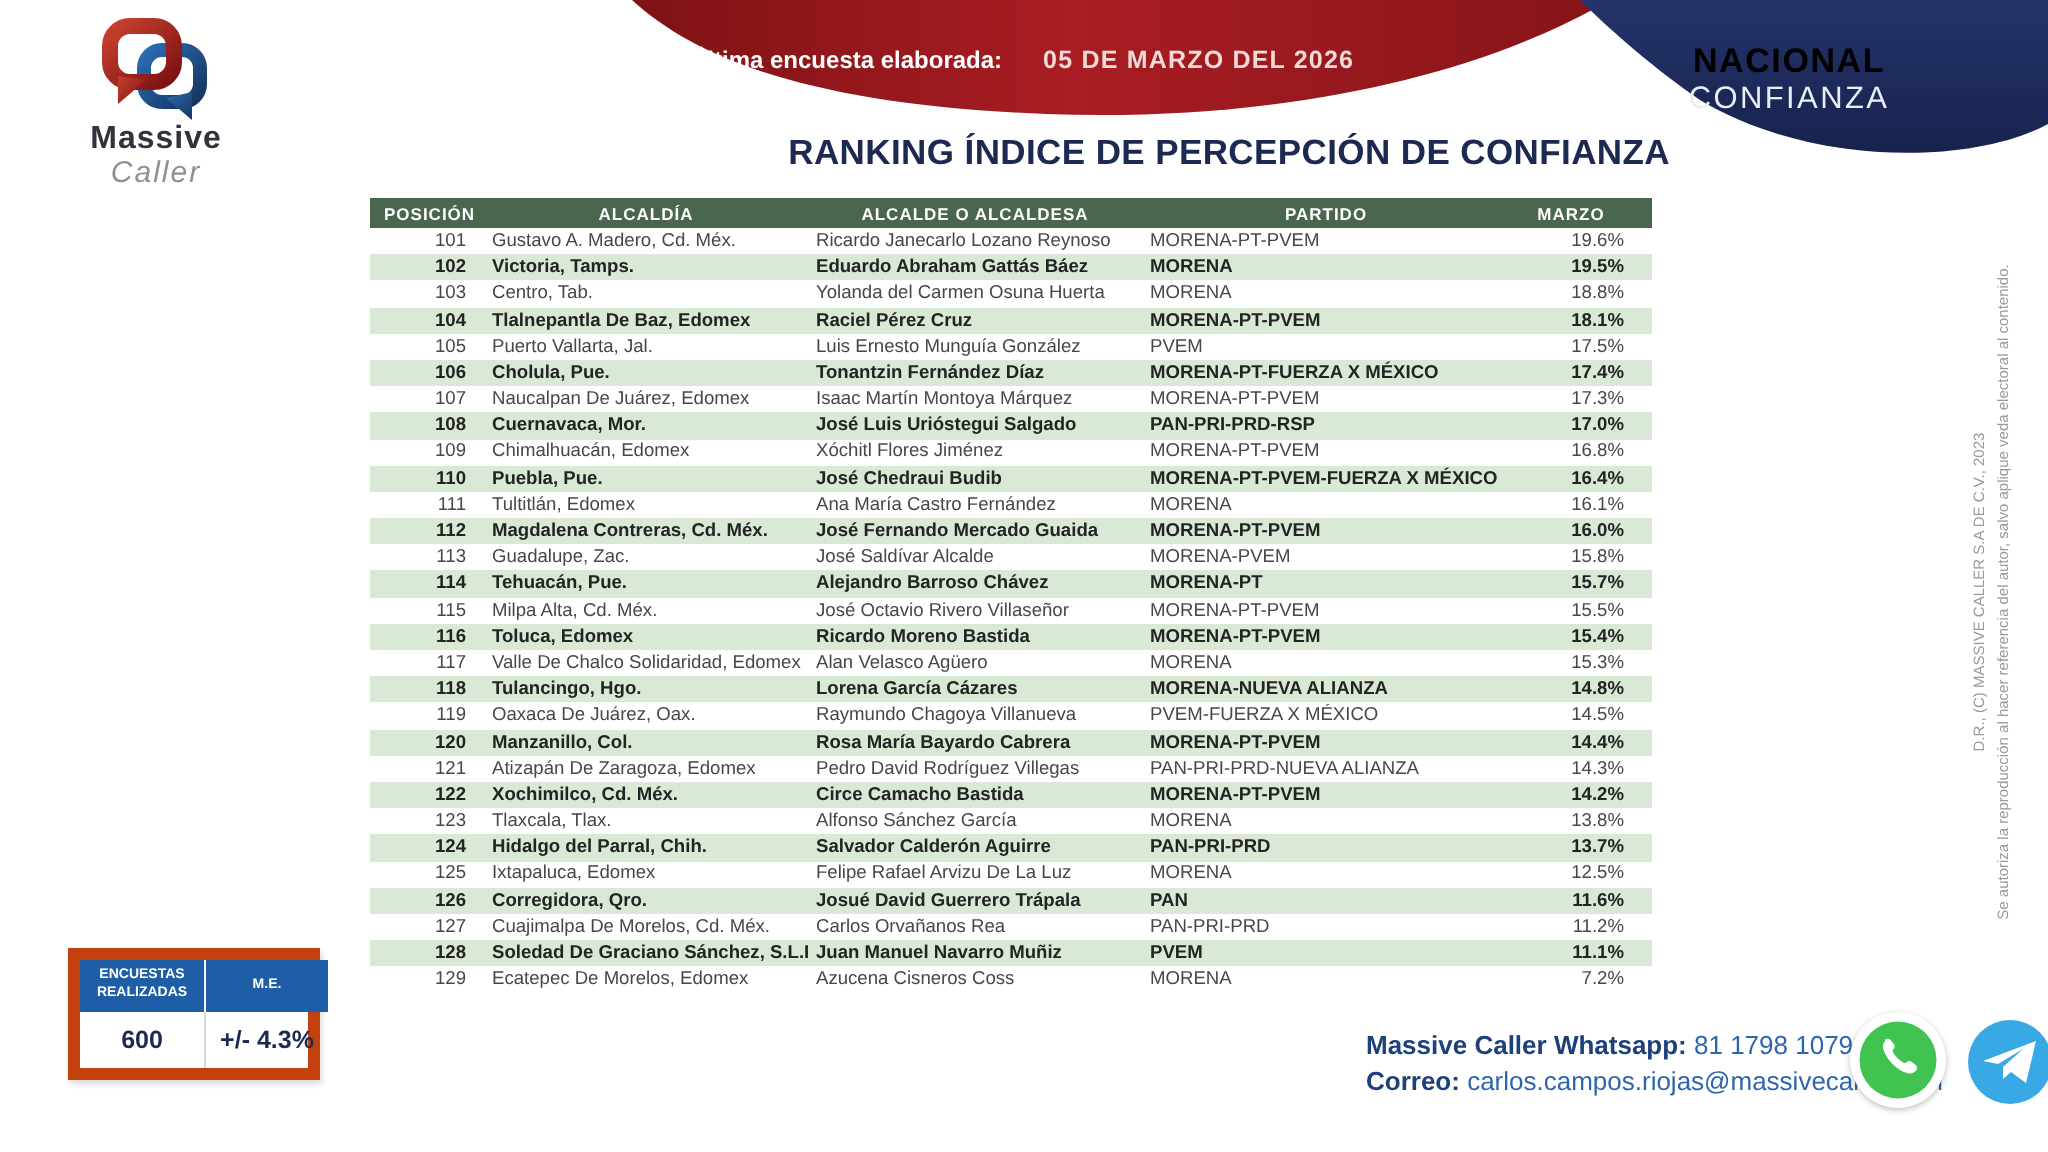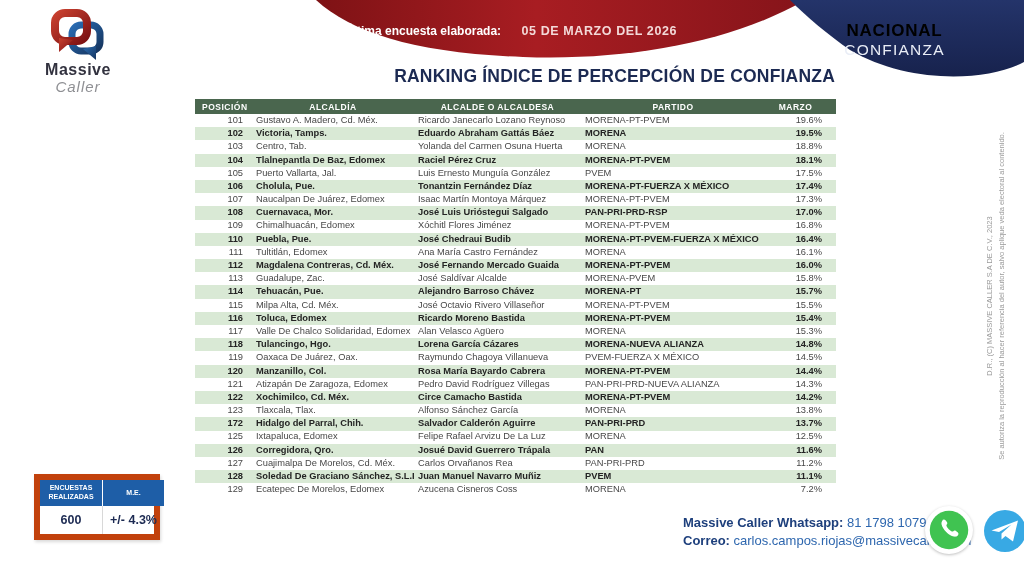--- a/index.html
+++ b/index.html
@@ -28,21 +28,21 @@
   .corner-line2 { font-size:15.5px; font-weight:400; color:#e9edf6; letter-spacing:1.2px; line-height:1.2; }
 
   
   .page-title {
     position:absolute; left:190px; top:66px; width:645px; text-align:right;
     font-size:17.5px; font-weight:800; color:#1c2a52; letter-spacing:.2px;
   }
 
   
   .rank-table {
-    position:absolute; left:195px; top:99px; width:641px;
+    position:absolute; left:185px; top:99px; width:641px;
     border-collapse:collapse; table-layout:fixed;
   }
   .rank-table th {
     background:#4a664e; color:#ffffff; font-size:8.5px; font-weight:bold;
     letter-spacing:.5px; height:15px; text-align:center; padding:0 4px;
   }
   .rank-table td {
     font-size:9.3px; height:13.2px; line-height:1; padding:0 4px;
     color:#474747; white-space:nowrap; overflow:hidden;
   }
@@ -312,21 +312,21 @@
         <td class="col-marzo">14.2%</td>
       </tr>
       <tr>
         <td class="col-pos">123</td>
         <td class="col-alcaldia">Tlaxcala, Tlax.</td>
         <td class="col-alcalde">Alfonso Sánchez García</td>
         <td class="col-partido">MORENA</td>
         <td class="col-marzo">13.8%</td>
       </tr>
       <tr class="hl">
-        <td class="col-pos">172</td>
+        <td class="col-pos">124</td>
         <td class="col-alcaldia">Hidalgo del Parral, Chih.</td>
         <td class="col-alcalde">Salvador Calderón Aguirre</td>
         <td class="col-partido">PAN-PRI-PRD</td>
         <td class="col-marzo">13.7%</td>
       </tr>
       <tr>
         <td class="col-pos">125</td>
         <td class="col-alcaldia">Ixtapaluca, Edomex</td>
         <td class="col-alcalde">Felipe Rafael Arvizu De La Luz</td>
         <td class="col-partido">MORENA</td>

